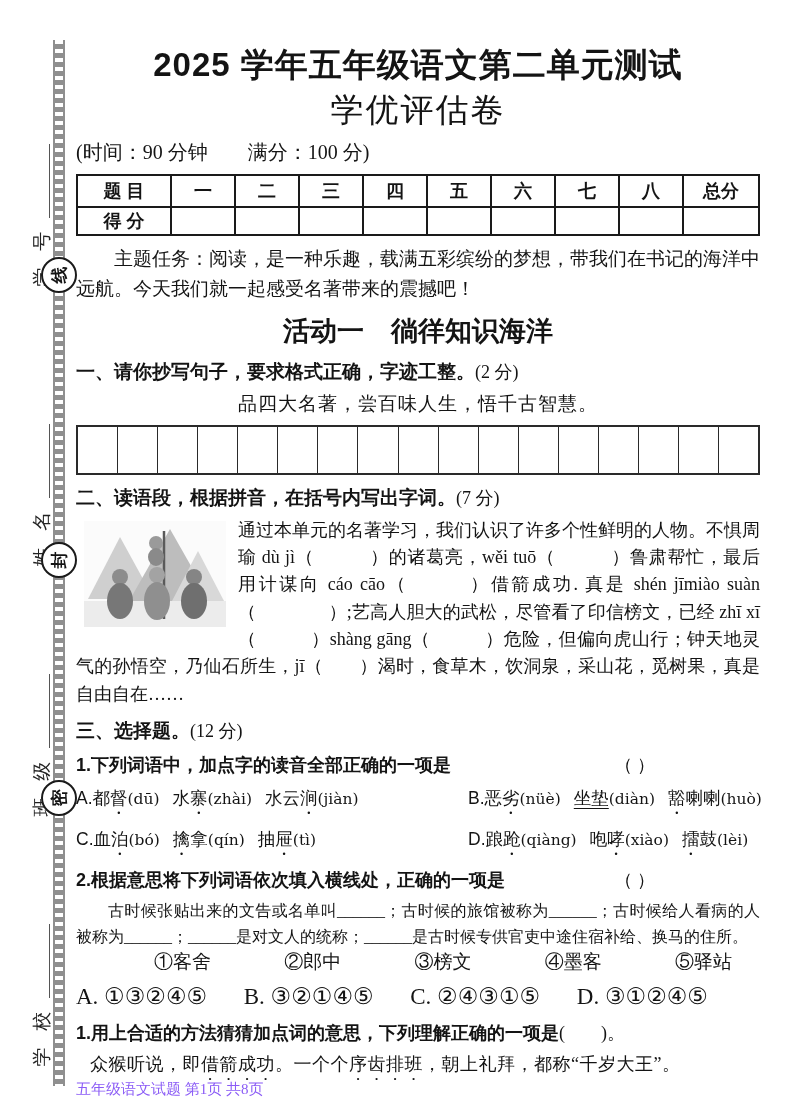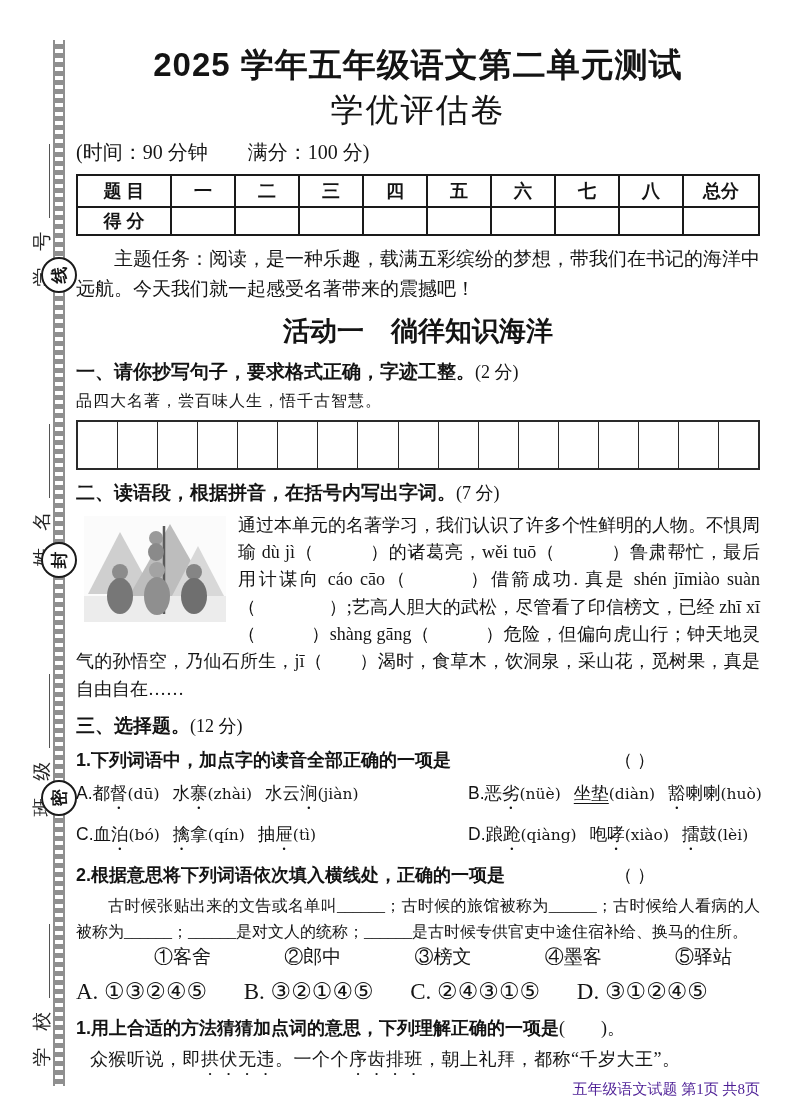--- a/index.html
+++ b/index.html
@@ -34,40 +34,40 @@
   table.score{border-collapse:collapse;width:100%;margin-top:8px;table-layout:fixed;}
   table.score td{border:2px solid #1a1a1a;text-align:center;font-family:"Liberation Sans",sans-serif;font-weight:bold;font-size:18px;padding:0;}
   table.score tr.r1 td{height:30px;}
   table.score tr.r2 td{height:26px;}
   table.score td.c0{width:92px;}
   table.score td.c9{width:74px;}
   .intro{font-size:19px;line-height:1.6;text-indent:2em;margin-top:8px;text-align:justify;}
   .activity{font-family:"Liberation Sans",sans-serif;font-weight:bold;font-size:27px;text-align:center;margin-top:8px;}
   .stitle{font-family:"Liberation Sans",sans-serif;font-weight:bold;font-size:19px;margin-top:10px;}
   .stitle .score{font-family:"Liberation Serif",serif;font-weight:normal;font-size:18px;}
-  .copyline{font-size:16px;margin-top:6px;letter-spacing:1px;}
+  .copyline{font-size:19px;text-align:center;margin-top:6px;letter-spacing:1px;}
   .wgrid{display:flex;border:2px solid #2a2a2a;height:46px;margin-top:8px;}
   .wgrid .cell{flex:1;border-left:1.5px solid #2a2a2a;}
   .wgrid .cell:first-child{border-left:none;}
   .passage-wrap{margin-top:6px;font-size:18px;line-height:1.52;text-align:justify;}
   .illus{float:left;width:142px;height:106px;margin:4px 12px 2px 8px;}
   .qstem{display:flex;font-family:"Liberation Sans",sans-serif;font-weight:bold;font-size:18px;margin-top:9px;align-items:center;}
   .qstem .bracket{font-weight:normal;margin-left:auto;margin-right:105px;font-family:"Liberation Serif",serif;}
   .optrow{display:flex;margin-top:9px;font-family:"Liberation Sans",sans-serif;font-size:17.5px;}
   .optrow .opt{display:flex;align-items:baseline;}
   .optrow .opt.left{width:392px;flex:none;}
   .optrow .w{margin-right:13px;white-space:nowrap;}
   .optrow .py{font-family:"DejaVu Serif",serif;font-size:15.5px;}
   .em-dot{-webkit-text-emphasis:filled dot;-webkit-text-emphasis-position:under right;text-emphasis:filled dot;text-emphasis-position:under right;}
   .em-ul{text-decoration:underline;text-underline-offset:4px;}
   .fillpara{font-size:16px;line-height:1.6;margin-top:6px;text-indent:2em;text-align:justify;}
   .choices{display:flex;justify-content:space-between;font-size:19px;padding:0 28px 0 78px;}
   .answers{display:flex;justify-content:space-between;font-size:23px;margin-top:8px;padding-right:52px;text-align:right;}
   .q3sent{font-size:18px;margin-top:7px;padding-left:14px;letter-spacing:0.5px;}
-  .footer{position:absolute;left:76px;width:684px;top:1080px;text-align:right;font-size:15px;color:#4c1d95;}
+  .footer{position:absolute;left:76px;width:684px;top:1080px;text-align:left;font-size:15px;color:#8b5cf6;}
 </style>
 </head>
 <body>
 
 <div class="seal-line"></div>
 
 <div class="vfield" style="top:202px;">
   <span>学 号</span>
     <span class="fline"></span>
 </div>
@@ -234,18 +234,18 @@
     <span>B. ③②①④⑤</span>
     <span>C. ②④③①⑤</span>
     <span>D. ③①②④⑤</span>
   </div>
 
   <div class="qstem" style="margin-top:11px;">
     <span>1.用上合适的方法猜猜加点词的意思，下列理解正确的一项是</span>
     <span style="font-weight:normal;font-family:'Liberation Serif',serif;">(　　)。</span>
   </div>
   <div class="q3sent">
-    <span>众猴听说，即</span><span class="em-dot">拱伏无违</span><span>。一个个</span><span class="em-dot">序齿排班</span><span>，朝上礼拜，都称“千岁大王”。</span>
+    <span>众猴听说，即</span><span class="em-dot">借箭成功</span><span>。一个个</span><span class="em-dot">序齿排班</span><span>，朝上礼拜，都称“千岁大王”。</span>
   </div>
 
 </div>
 
 <div class="footer">五年级语文试题 第1页 共8页</div>
 
 </body></html>

